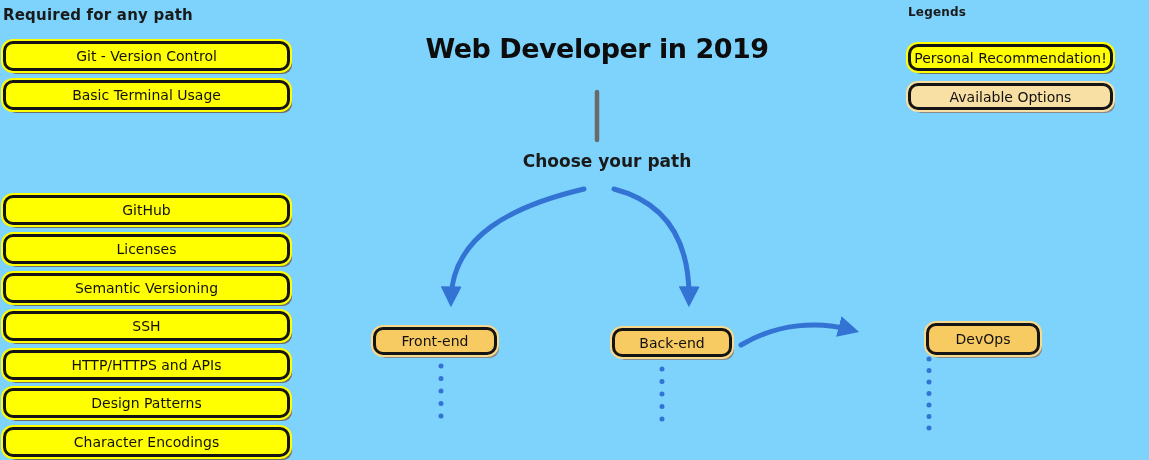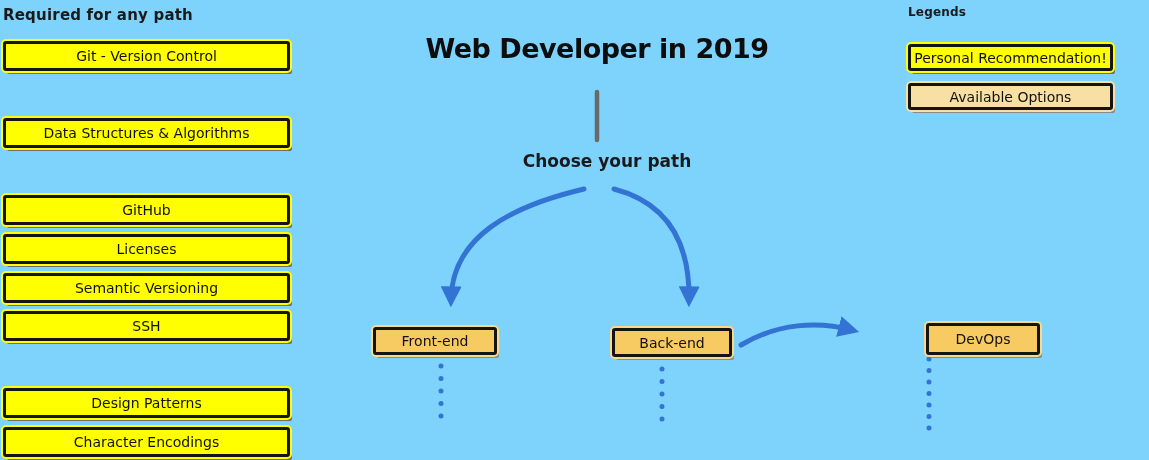--- a/index.html
+++ b/index.html
@@ -24,21 +24,21 @@
     white-space: nowrap;
   }
 
   
   .sketch-box {
     box-sizing: border-box;
     display: flex;
     align-items: center;
     justify-content: center;
     border: 3px solid #141414;
-    border-radius: 3px;
+    border-radius: 10px;
     font-size: 14px;
     color: #111111;
     text-align: center;
     white-space: nowrap;
   }
 
   
   .box-yellow {
     background: #FFFF00;
     box-shadow: 0 0 0 2px #FFFF00, 3px 4px 0 -1px #6e6e6e;
@@ -107,25 +107,26 @@
     <path d="M 741 345 C 778 323, 818 321, 852 330" fill="none" stroke="#3273D4" stroke-width="5" stroke-linecap="round" marker-end="url(#arrowhead)"></path>
 
     <path d="M 441 366 L 441 428" fill="none" stroke="#3273D4" stroke-width="5" stroke-linecap="round" stroke-dasharray="0.1 12.4"></path>
     <path d="M 662 369 L 662 431" fill="none" stroke="#3273D4" stroke-width="5" stroke-linecap="round" stroke-dasharray="0.1 12.4"></path>
     <path d="M 929 359 L 929 439" fill="none" stroke="#3273D4" stroke-width="5" stroke-linecap="round" stroke-dasharray="0.1 11.4"></path>
   </svg>
 
   <div class="abs section-heading" style="left:3px; top:6px;">Required for any path</div>
 
   <div class="abs sketch-box box-yellow req-item" style="top:41px;">Git - Version Control</div>
-  <div class="abs sketch-box box-yellow req-item" style="top:118px;">Data Structures &amp; Algorithms</div>
+  <div class="abs sketch-box box-yellow req-item" style="top:80px;">Basic Terminal Usage</div>
   <div class="abs sketch-box box-yellow req-item" style="top:195px;">GitHub</div>
   <div class="abs sketch-box box-yellow req-item" style="top:234px;">Licenses</div>
   <div class="abs sketch-box box-yellow req-item" style="top:273px;">Semantic Versioning</div>
   <div class="abs sketch-box box-yellow req-item" style="top:311px;">SSH</div>
+  <div class="abs sketch-box box-yellow req-item" style="top:350px;">HTTP/HTTPS and APIs</div>
   <div class="abs sketch-box box-yellow req-item" style="top:388px;">Design Patterns</div>
   <div class="abs sketch-box box-yellow req-item" style="top:427px;">Character Encodings</div>
 
   <div class="abs page-title">Web Developer in 2019</div>
   <div class="abs choose-path">Choose your path</div>
 
   <div class="abs sketch-box box-orange" style="left:373px; top:327px; width:124px; height:28px;">Front-end</div>
   <div class="abs sketch-box box-orange" style="left:612px; top:328px; width:120px; height:29px;">Back-end</div>
   <div class="abs sketch-box box-orange" style="left:926px; top:323px; width:114px; height:32px;">DevOps</div>
 

